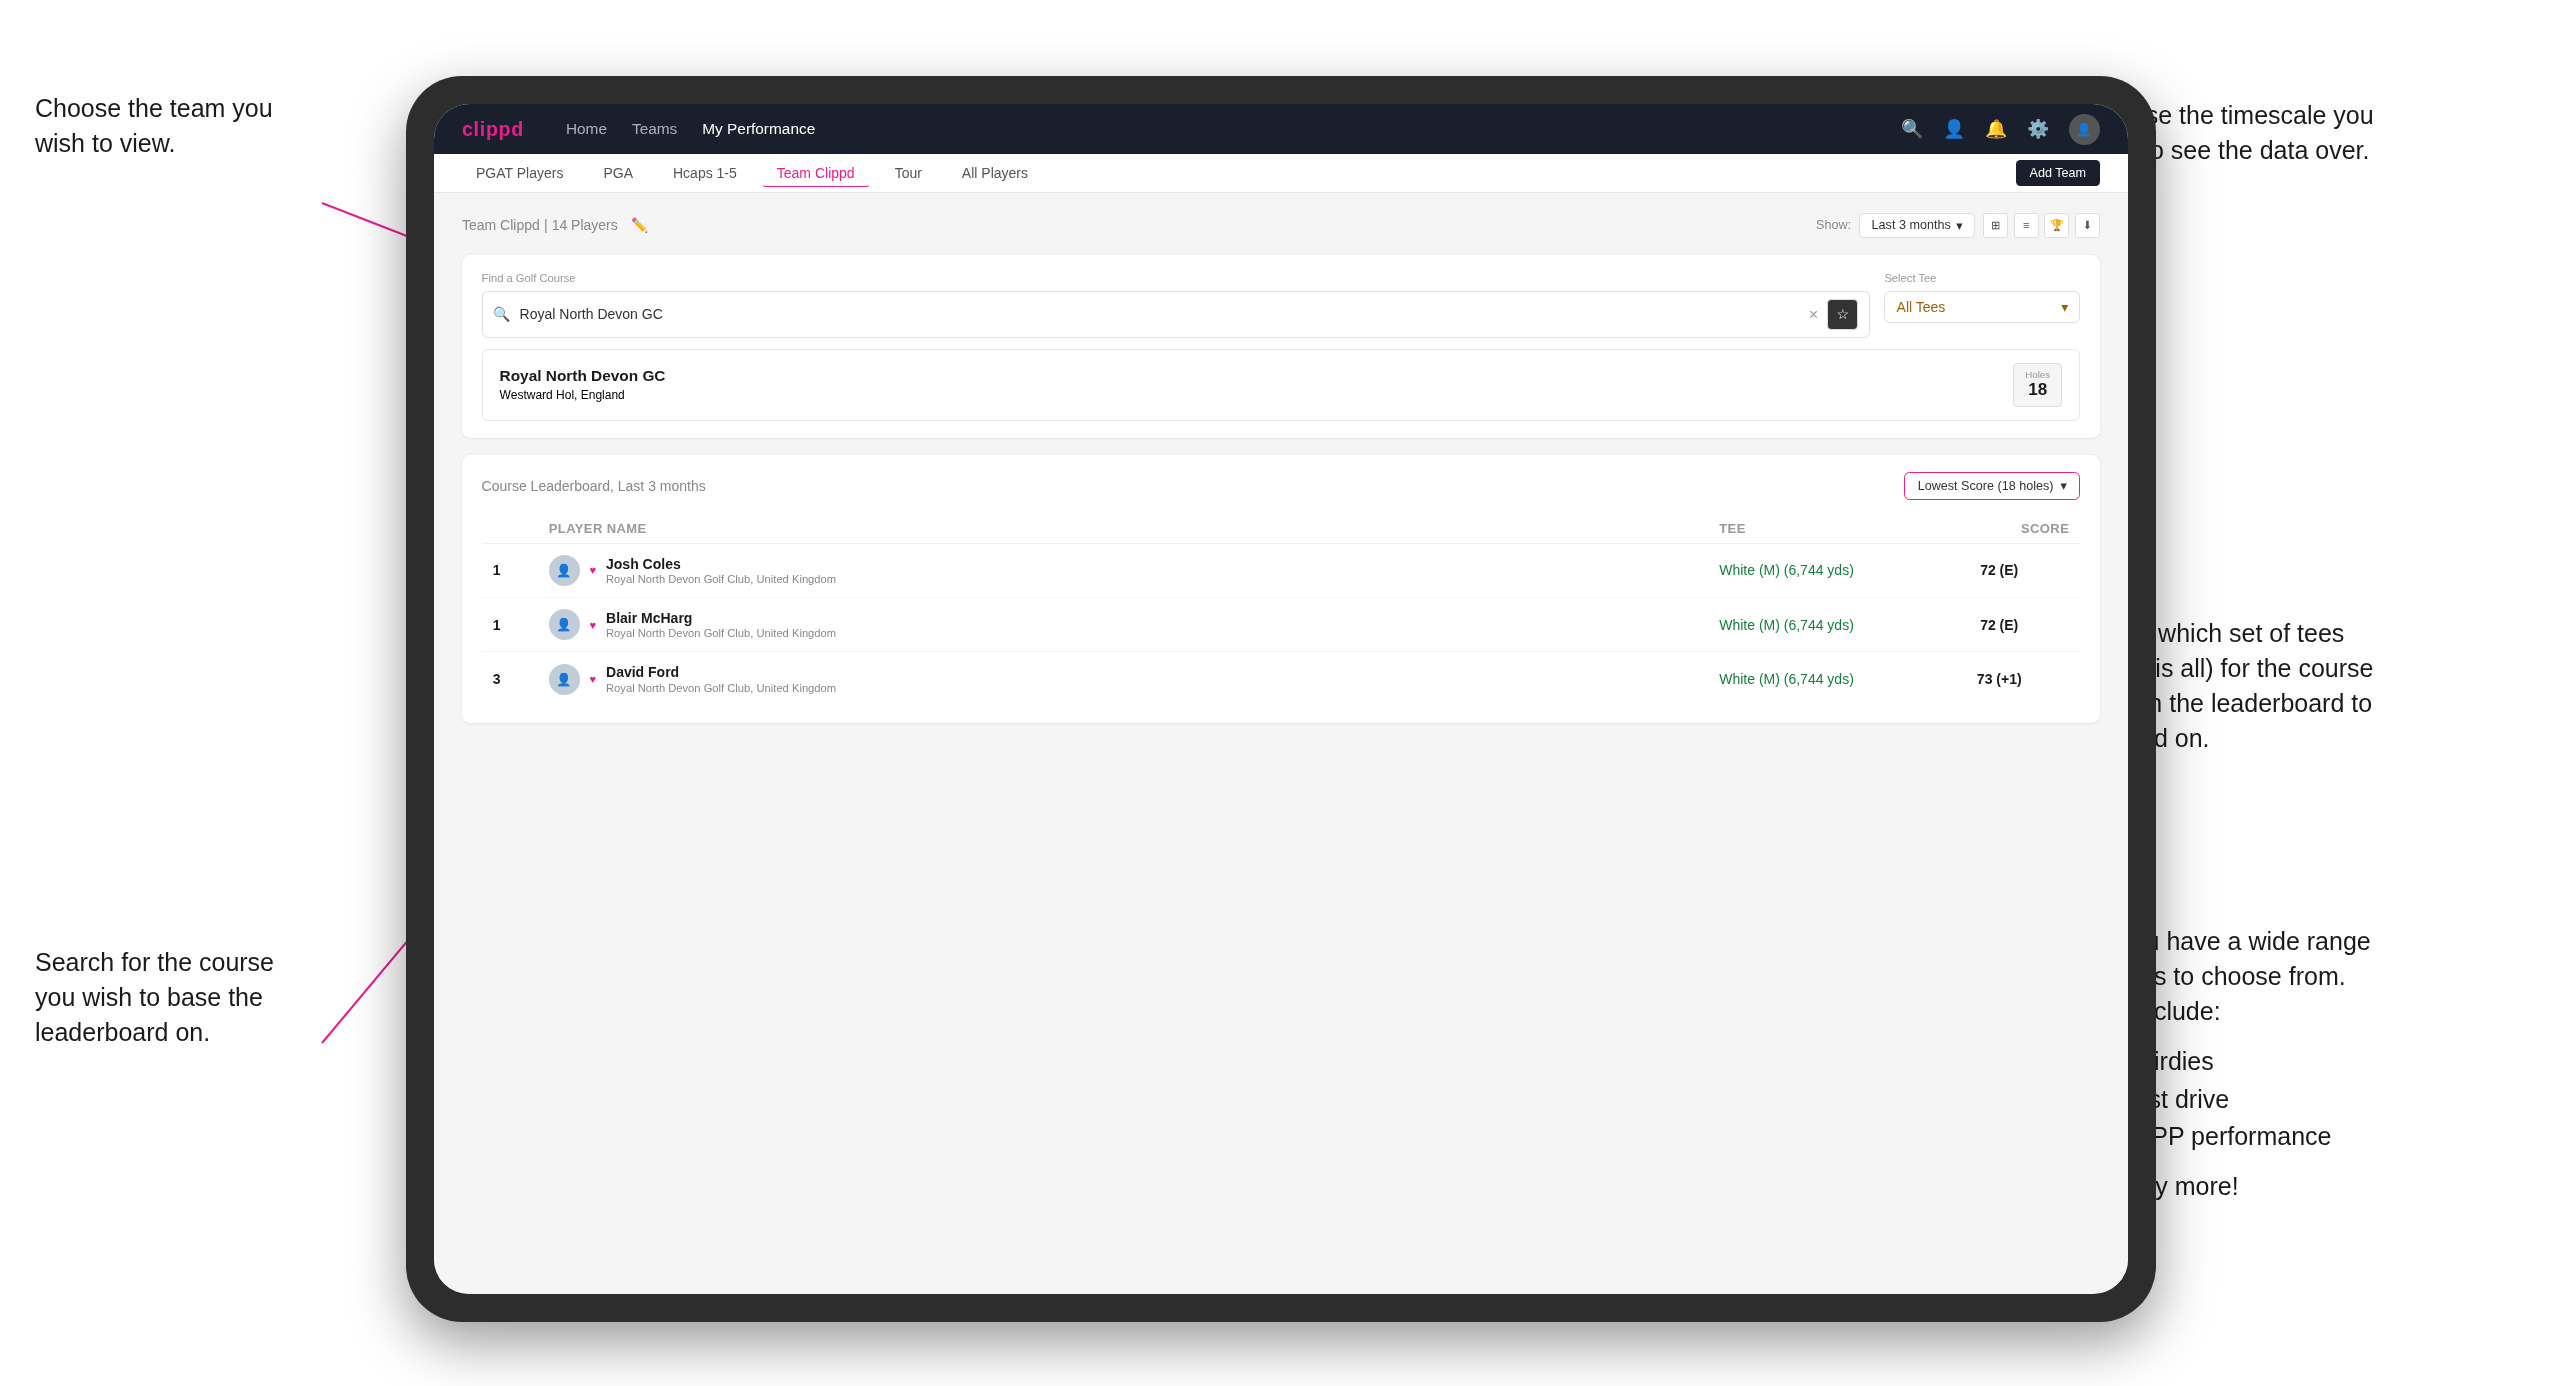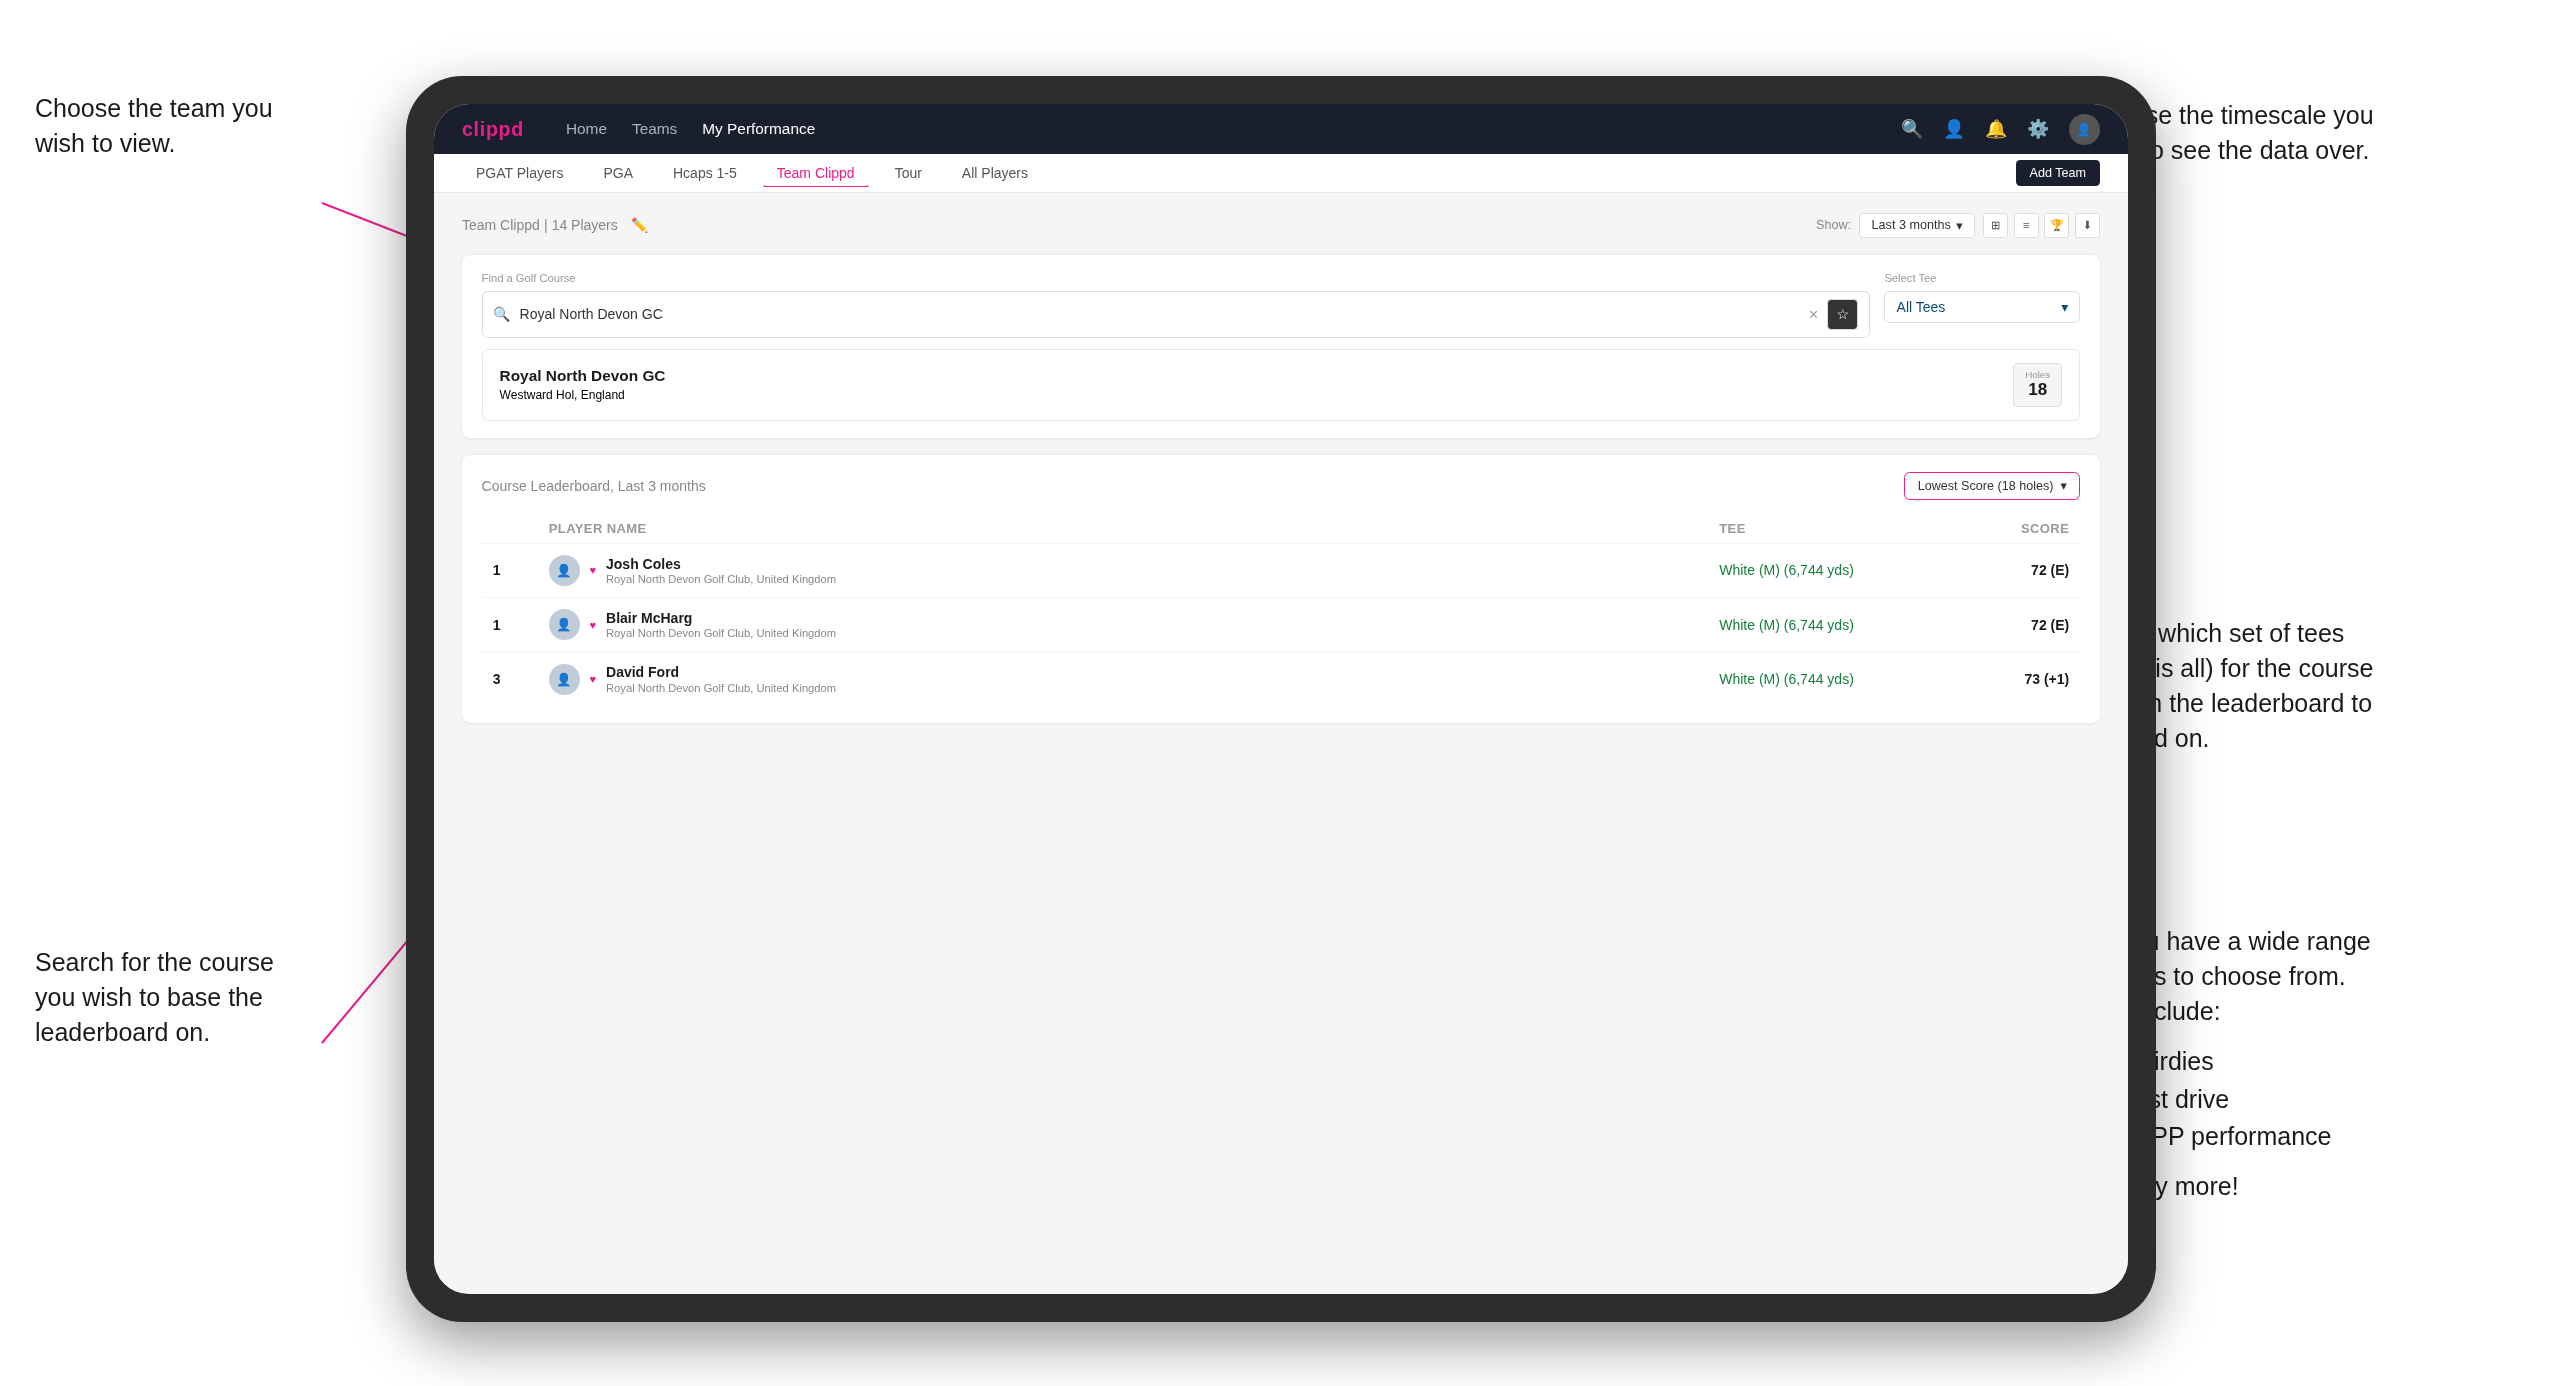--- a/index.html
+++ b/index.html
@@ -287,21 +287,21 @@
     }
 
     .tee-dropdown {
       display: flex;
       align-items: center;
       justify-content: space-between;
       border: 0.7px solid #ddd;
       border-radius: 5.6px;
       padding: 7px 11.2px;
       font-size: 14px;
-      color: #0c4a6e;
+      color: #a16207;
       cursor: pointer;
       background: #fff;
     }
 
     
     .course-result {
       background: #fff;
       border: 0.7px solid #e5e7eb;
       border-radius: 5.6px;
       padding: 12.6px 17px;
@@ -455,21 +455,21 @@
 
     .tee-cell {
       font-size: 14px;
       color: #15803d;
     }
 
     .score-cell {
       font-size: 14px;
       font-weight: 600;
       color: #1a1a1a;
-      text-align: right;
+      text-align: center;
     }
 
     
     .ann-1 { top: 91px; left: 35px; }
     .ann-2 { top: 945px; left: 35px; max-width: 280px; }
     .ann-3 { top: 98px; left: 2086px; max-width: 350px; }
 
     .bullet-list {
       list-style: none;
       padding: 0;

